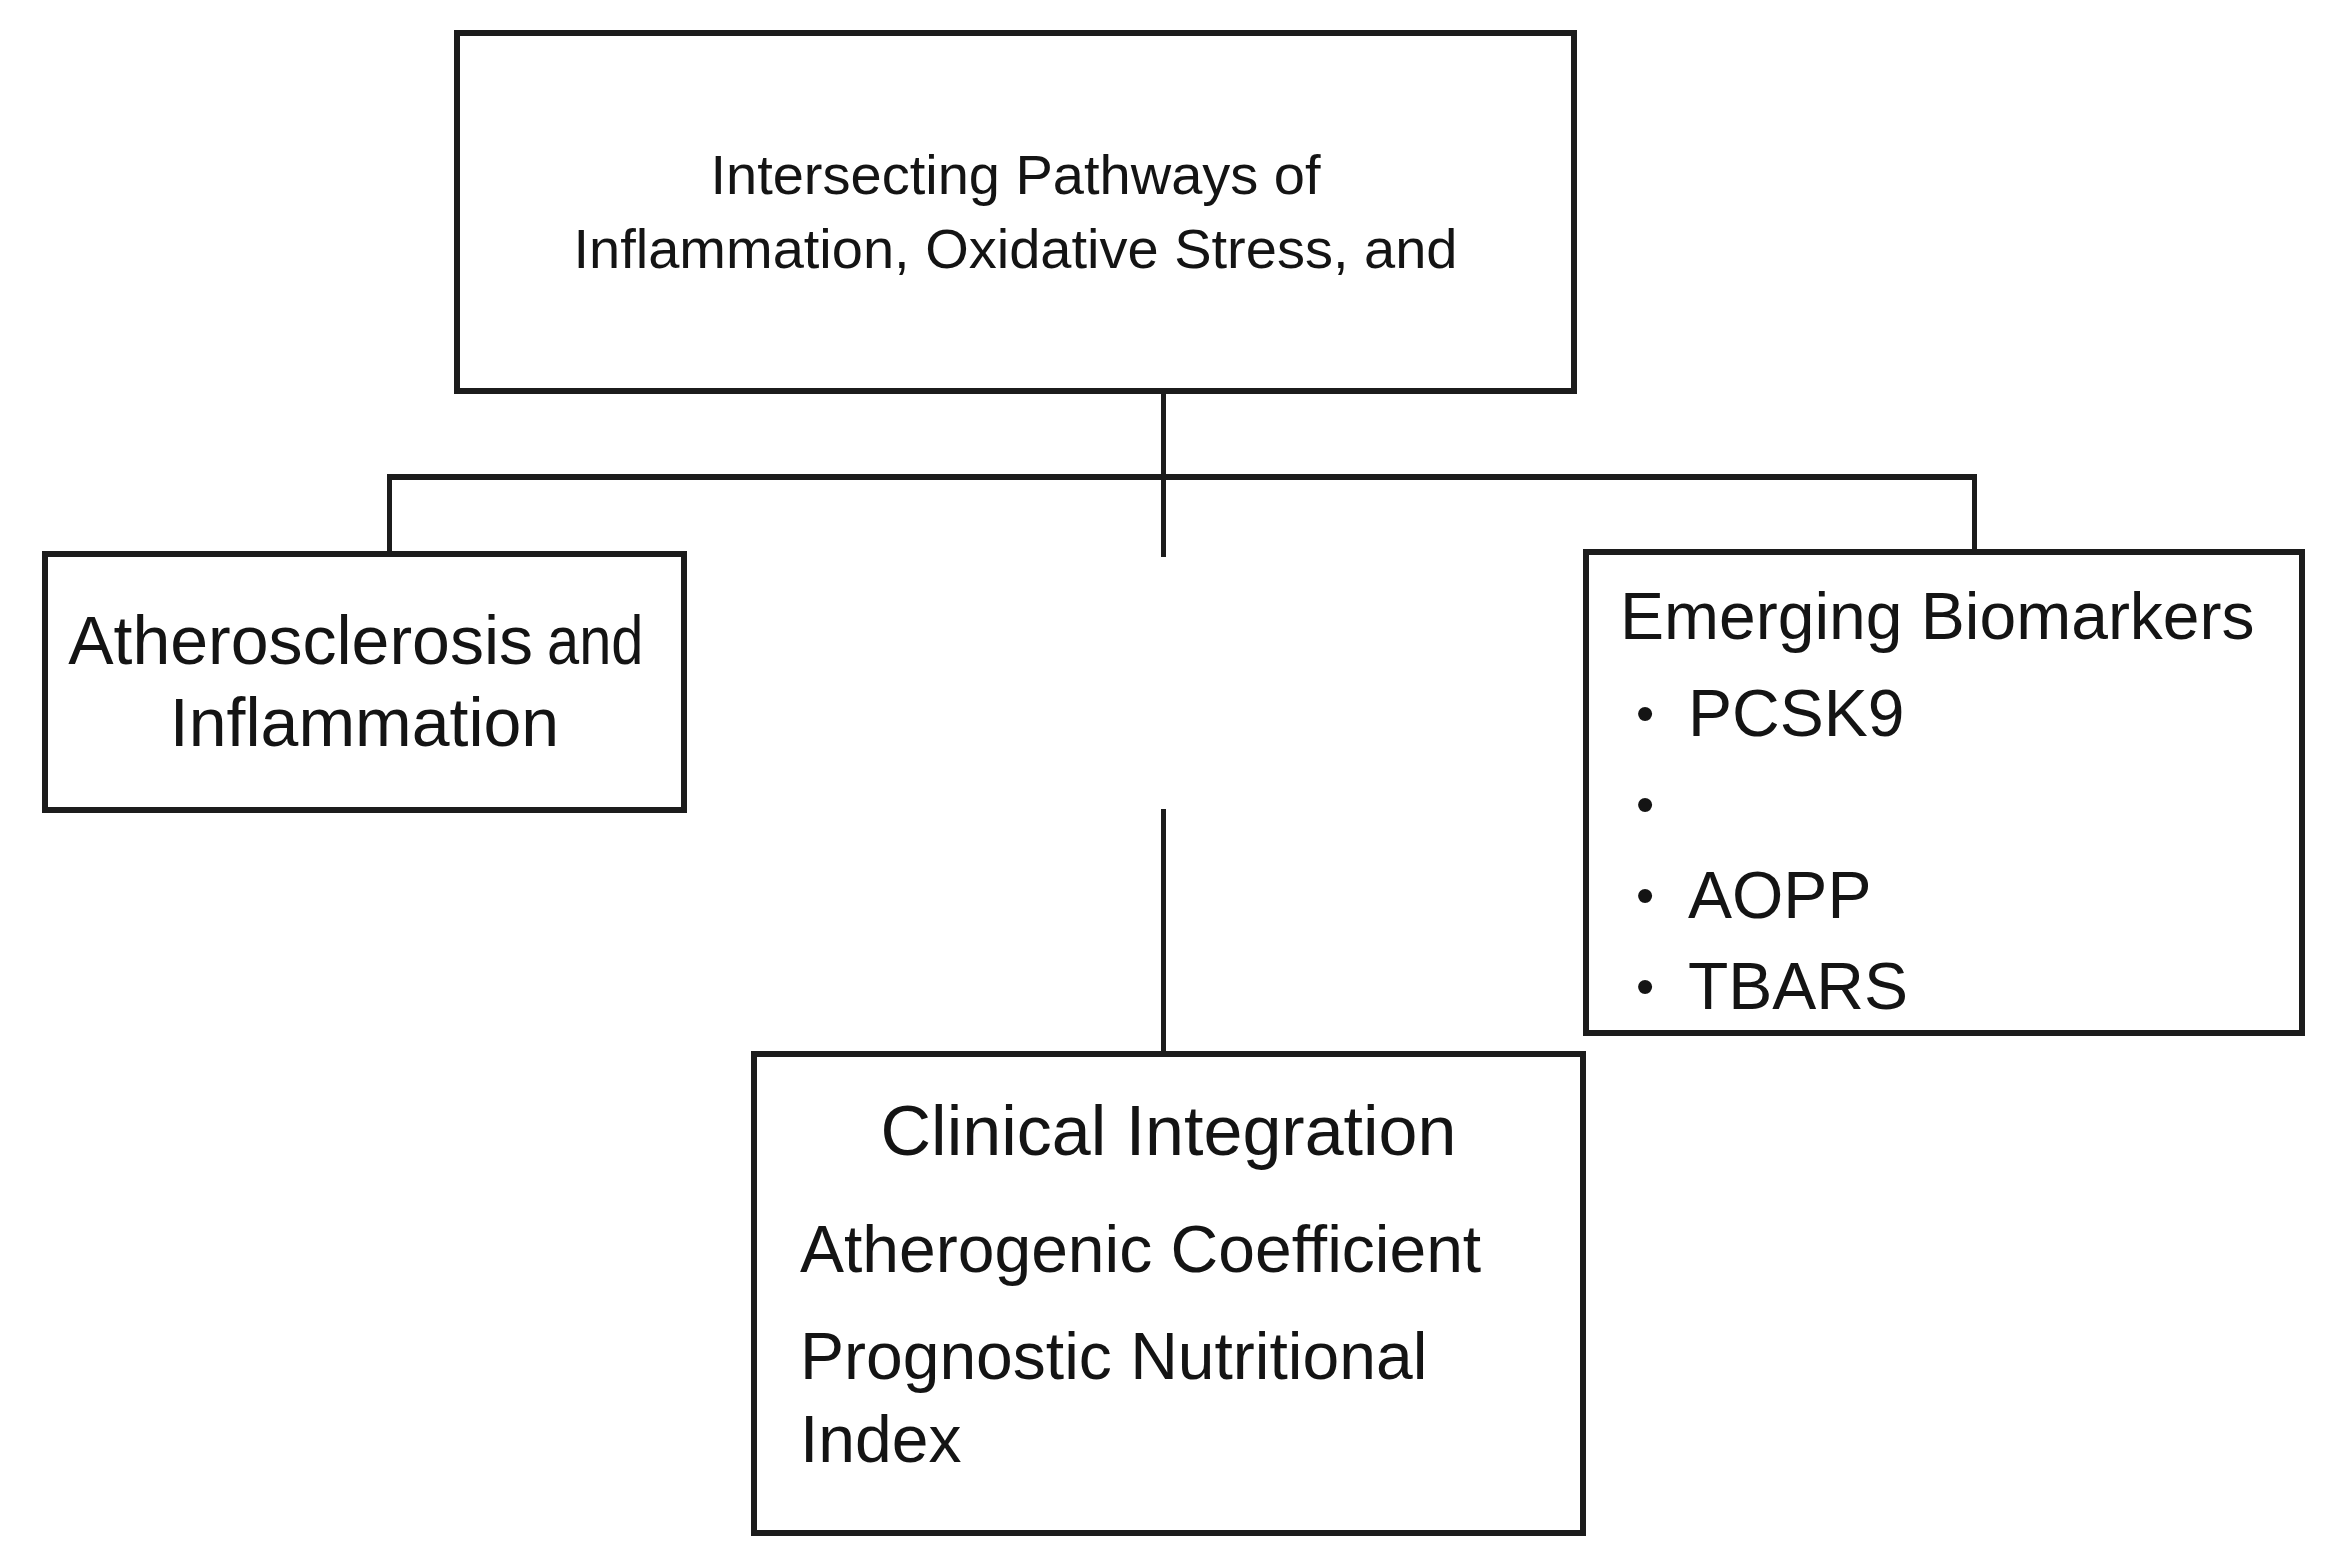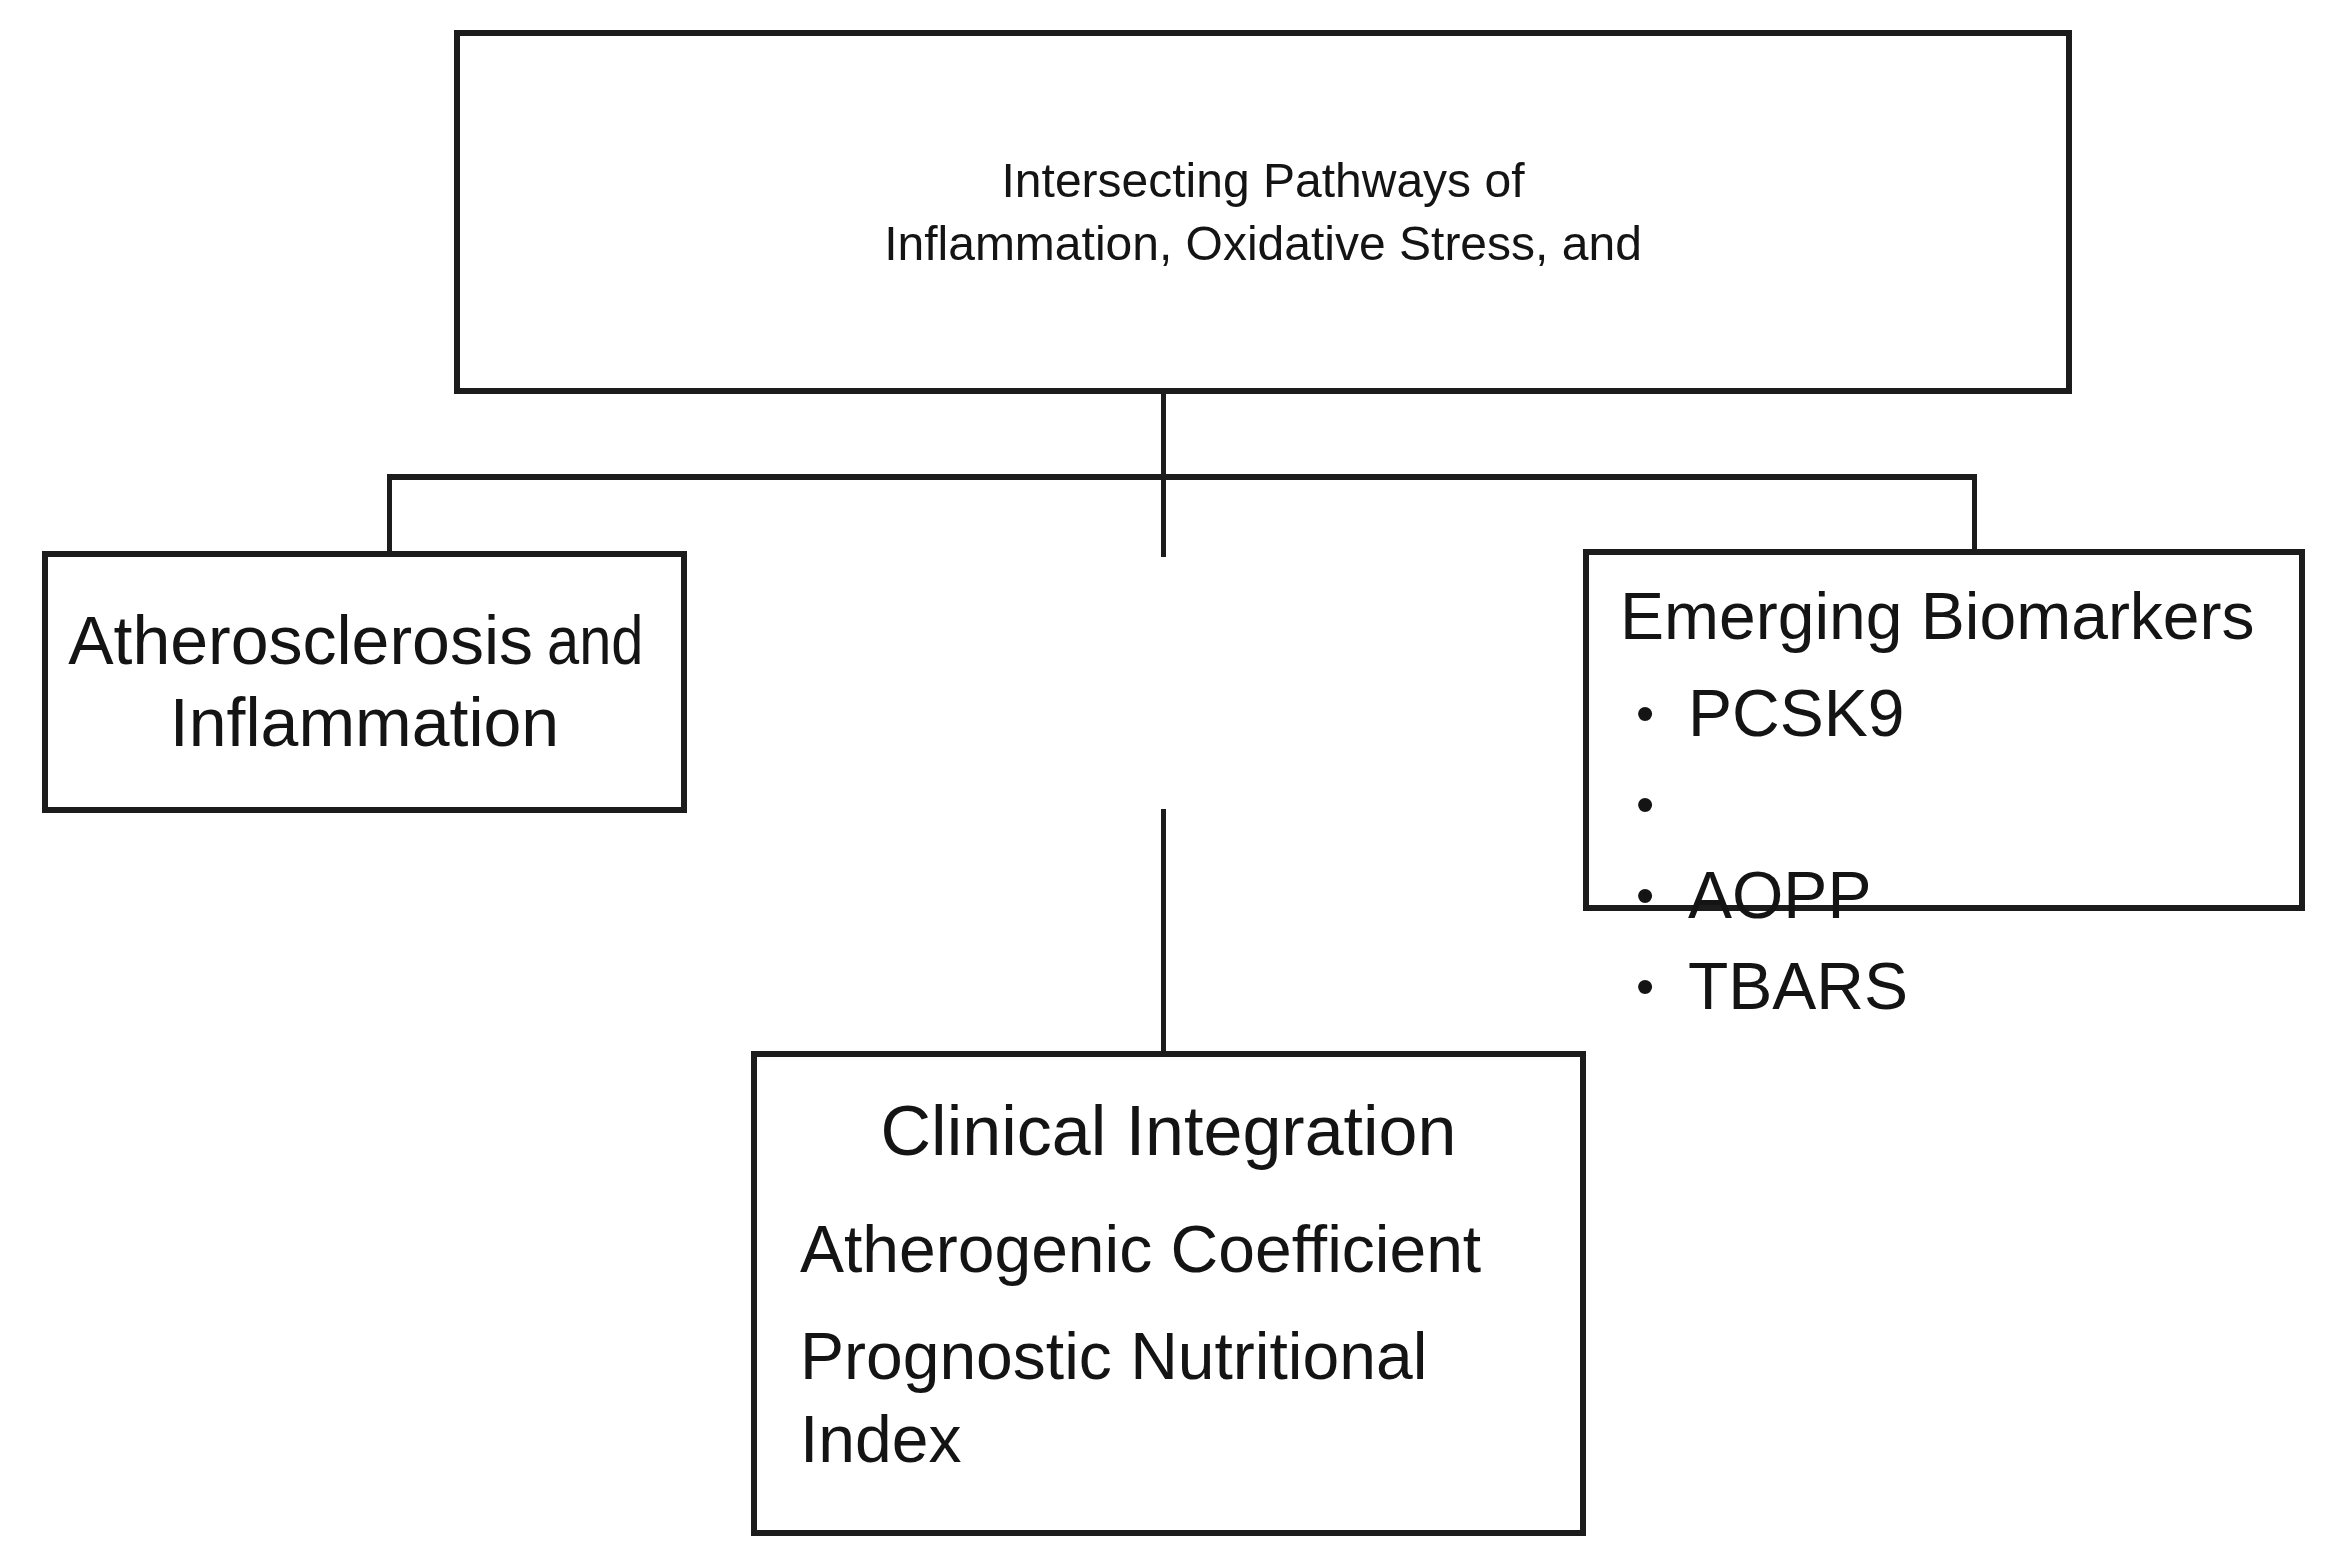--- a/index.html
+++ b/index.html
@@ -21,25 +21,25 @@
     box-sizing: border-box;
     background: #ffffff;
     border: 6.3px solid #1c1c1c;
   }
   .line {
     position: absolute;
     background: #1c1c1c;
   }
   
   #root-box {
-    left: 454px; top: 30px; width: 1618px; height: 364px;
+    left: 454px; top: 30px; width: 1123px; height: 364px;
     display: flex; flex-direction: column;
     align-items: center; justify-content: center;
     text-align: center;
-    font-size: 48px; line-height: 1.32;
+    font-size: 56px; line-height: 1.32;
     letter-spacing: 0px;
   }
   
   #athero-box {
     left: 42px; top: 551px; width: 645px; height: 262px;
     display: flex; flex-direction: column;
     align-items: center; justify-content: center;
     text-align: center;
     font-size: 68px; line-height: 1.2;
   }
@@ -51,21 +51,21 @@
   }
   
   #oxidative-box {
     left: 813px; top: 550px; width: 705px; height: 261px;
     display: flex; align-items: center; justify-content: center;
     text-align: center;
     font-size: 72px;
   }
   
   #biomarkers-box {
-    left: 1583px; top: 549px; width: 722px; height: 362px;
+    left: 1583px; top: 549px; width: 722px; height: 487px;
     padding: 23.4px 18px 0 31px;
     font-size: 66px;
   }
   #biomarkers-box .bm-title {
     line-height: 1.18;
     margin-bottom: 10.8px;
   }
   .bullet-row {
     display: flex;
     align-items: center;

